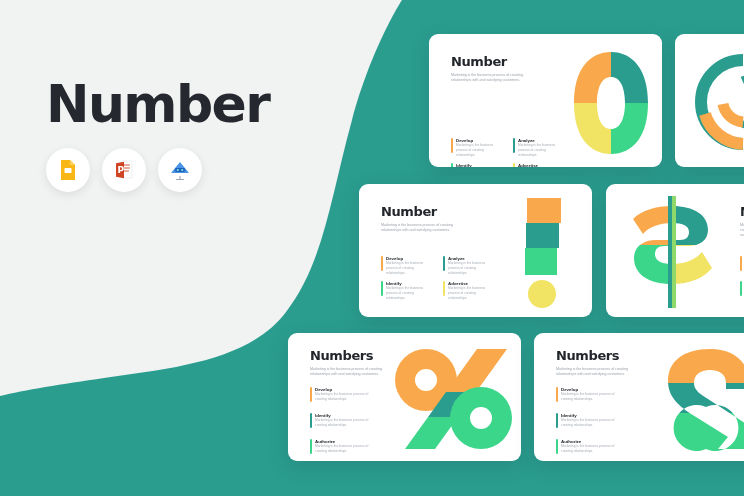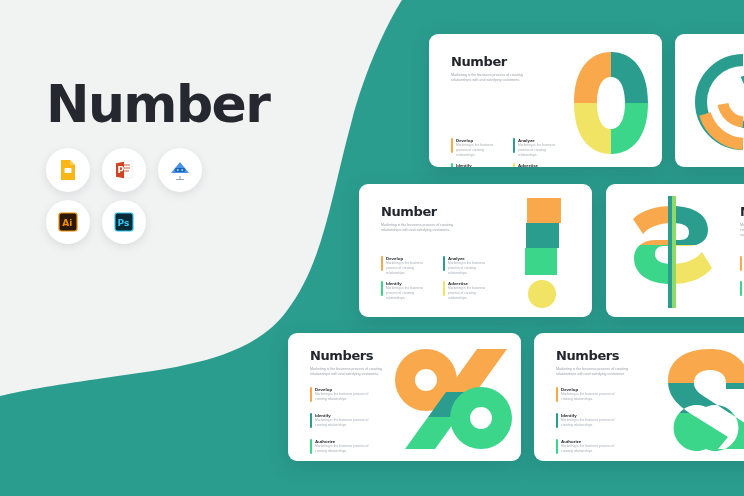--- a/index.html
+++ b/index.html
@@ -111,34 +111,20 @@
         <path d="M13 19v3" stroke="#9aa6b2" stroke-width="1.1"></path>
         <path d="M9.5 22.5h7" stroke="#9aa6b2" stroke-width="1.1" stroke-linecap="round"></path>
         <path d="M4 16 L13 5 L22 16 Z" fill="#4b93e6"></path>
         <rect x="8" y="11" width="10" height="4" rx="1.4" fill="#1e62b8"></rect>
         <circle cx="10.8" cy="13" r="1.1" fill="#7fe3f0"></circle>
         <circle cx="15.2" cy="13" r="1.1" fill="#7fe3f0"></circle>
       </svg>
     </div>
   </div>
 
-  <div class="icon-row2">
-    <div class="app-icon">
-      <svg width="26" height="26" viewBox="0 0 26 26">
-        <rect x="4" y="4" width="18" height="18" rx="2.4" fill="#2b1a05" stroke="#f28d00" stroke-width="1.2"></rect>
-        <text x="7.2" y="17.2" font-family="DejaVu Sans, sans-serif" font-size="9" font-weight="bold" fill="#f28d00">Ai</text>
-      </svg>
-    </div>
-    <div class="app-icon">
-      <svg width="26" height="26" viewBox="0 0 26 26">
-        <rect x="4" y="4" width="18" height="18" rx="2.4" fill="#062b36" stroke="#30c5f0" stroke-width="1.2"></rect>
-        <text x="6.6" y="17.2" font-family="DejaVu Sans, sans-serif" font-size="9" font-weight="bold" fill="#30c5f0">Ps</text>
-      </svg>
-    </div>
-  </div>
 
   <div class="card c1" style="left:429px;top:34px;width:233px;height:133px;">
     <div class="card-inner">
       <div class="s-title" style="left:22px;top:21px;">Number</div>
       <div class="s-sub tiny" style="left:22px;top:39px;width:86px;">Marketing is the business process of creating relationships with and satisfying customers.</div>
 
       <div class="feat" style="left:22px;top:104px;width:52px;">
         <div class="feat-bar" style="height:15px;background:#f9a94c;"></div>
         <div class="feat-title" style="margin-left:5px;">Develop</div>
         <div class="feat-desc tiny" style="margin-left:5px;">Marketing is the business process of creating relationships.</div>

